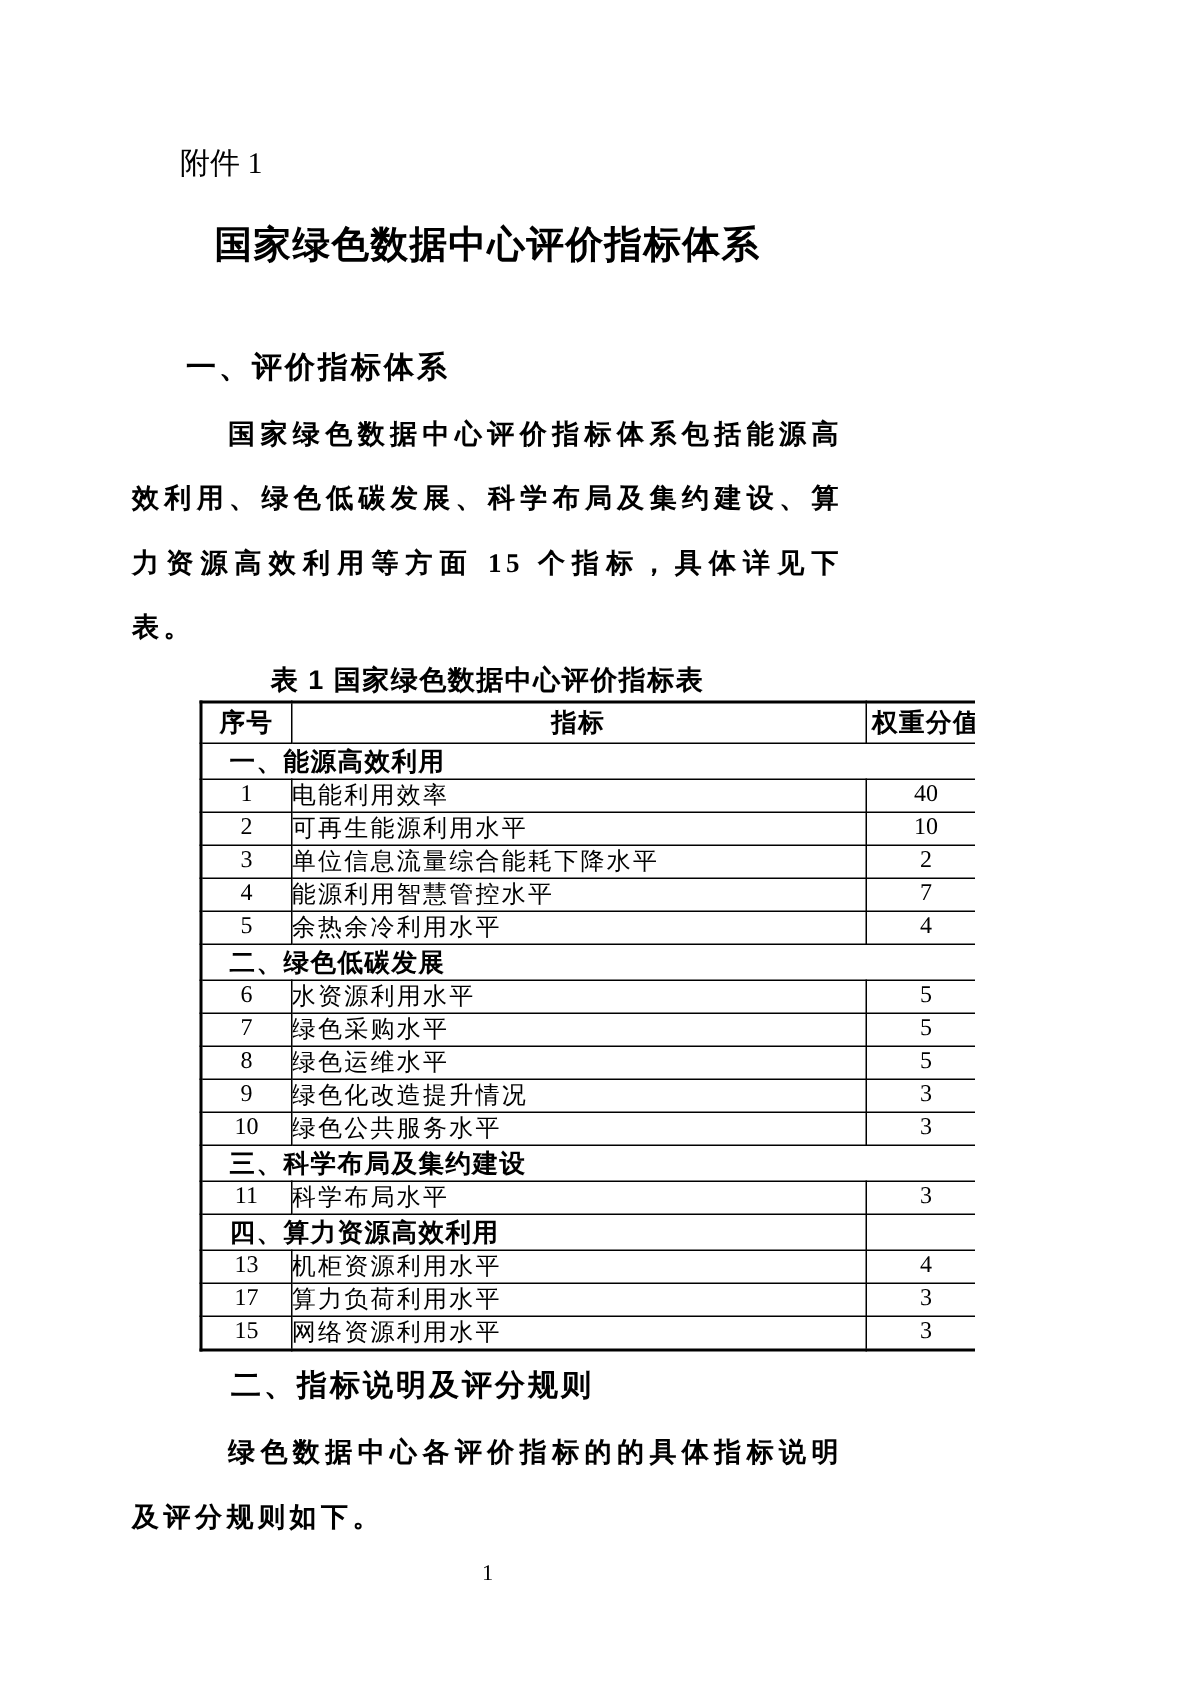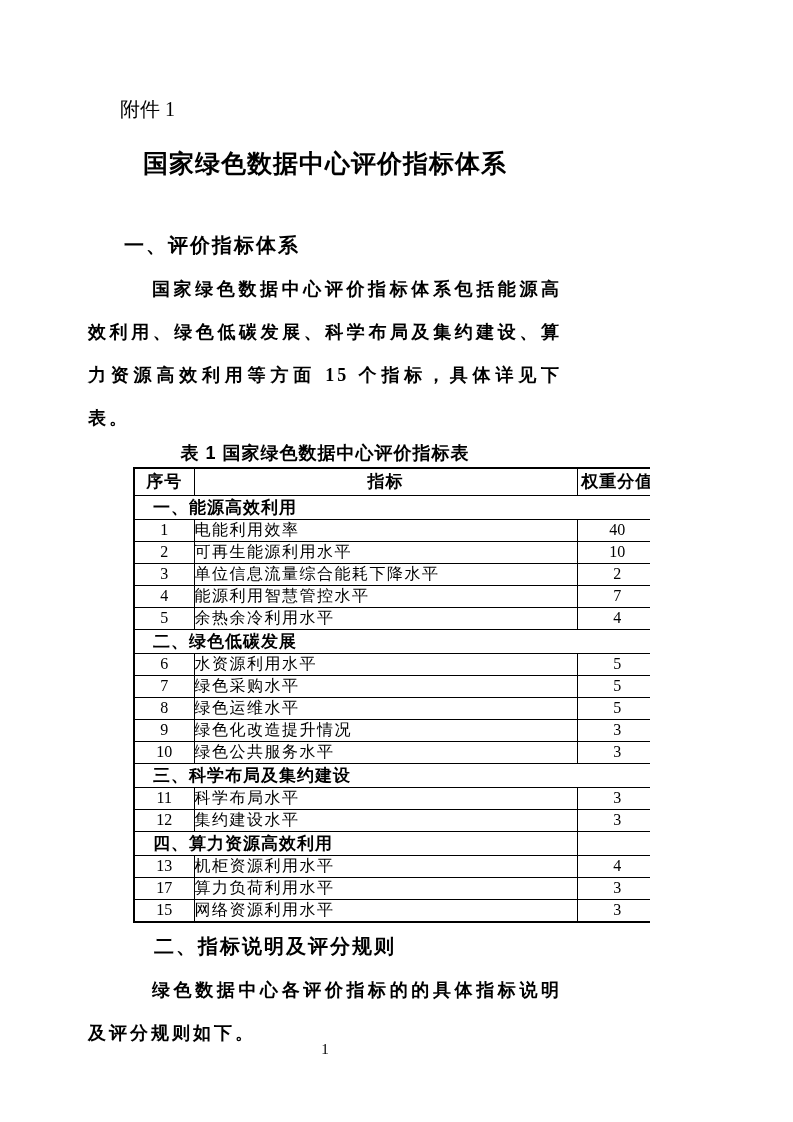--- a/index.html
+++ b/index.html
@@ -195,25 +195,20 @@
           <td class="c-center">3</td>
         </tr>
         <tr class="section-row">
           <td colspan="3">三、科学布局及集约建设</td>
         </tr>
         <tr class="indicator-row">
           <td class="c-center">11</td>
           <td class="c-name">科学布局水平</td>
           <td class="c-center">3</td>
         </tr>
-        <tr class="indicator-row">
-          <td class="c-center">12</td>
-          <td class="c-name">集约建设水平</td>
-          <td class="c-center">3</td>
-        </tr>
         <tr class="section-row">
           <td colspan="2">四、算力资源高效利用</td>
           <td></td>
         </tr>
         <tr class="indicator-row">
           <td class="c-center">13</td>
           <td class="c-name">机柜资源利用水平</td>
           <td class="c-center">4</td>
         </tr>
         <tr class="indicator-row">

